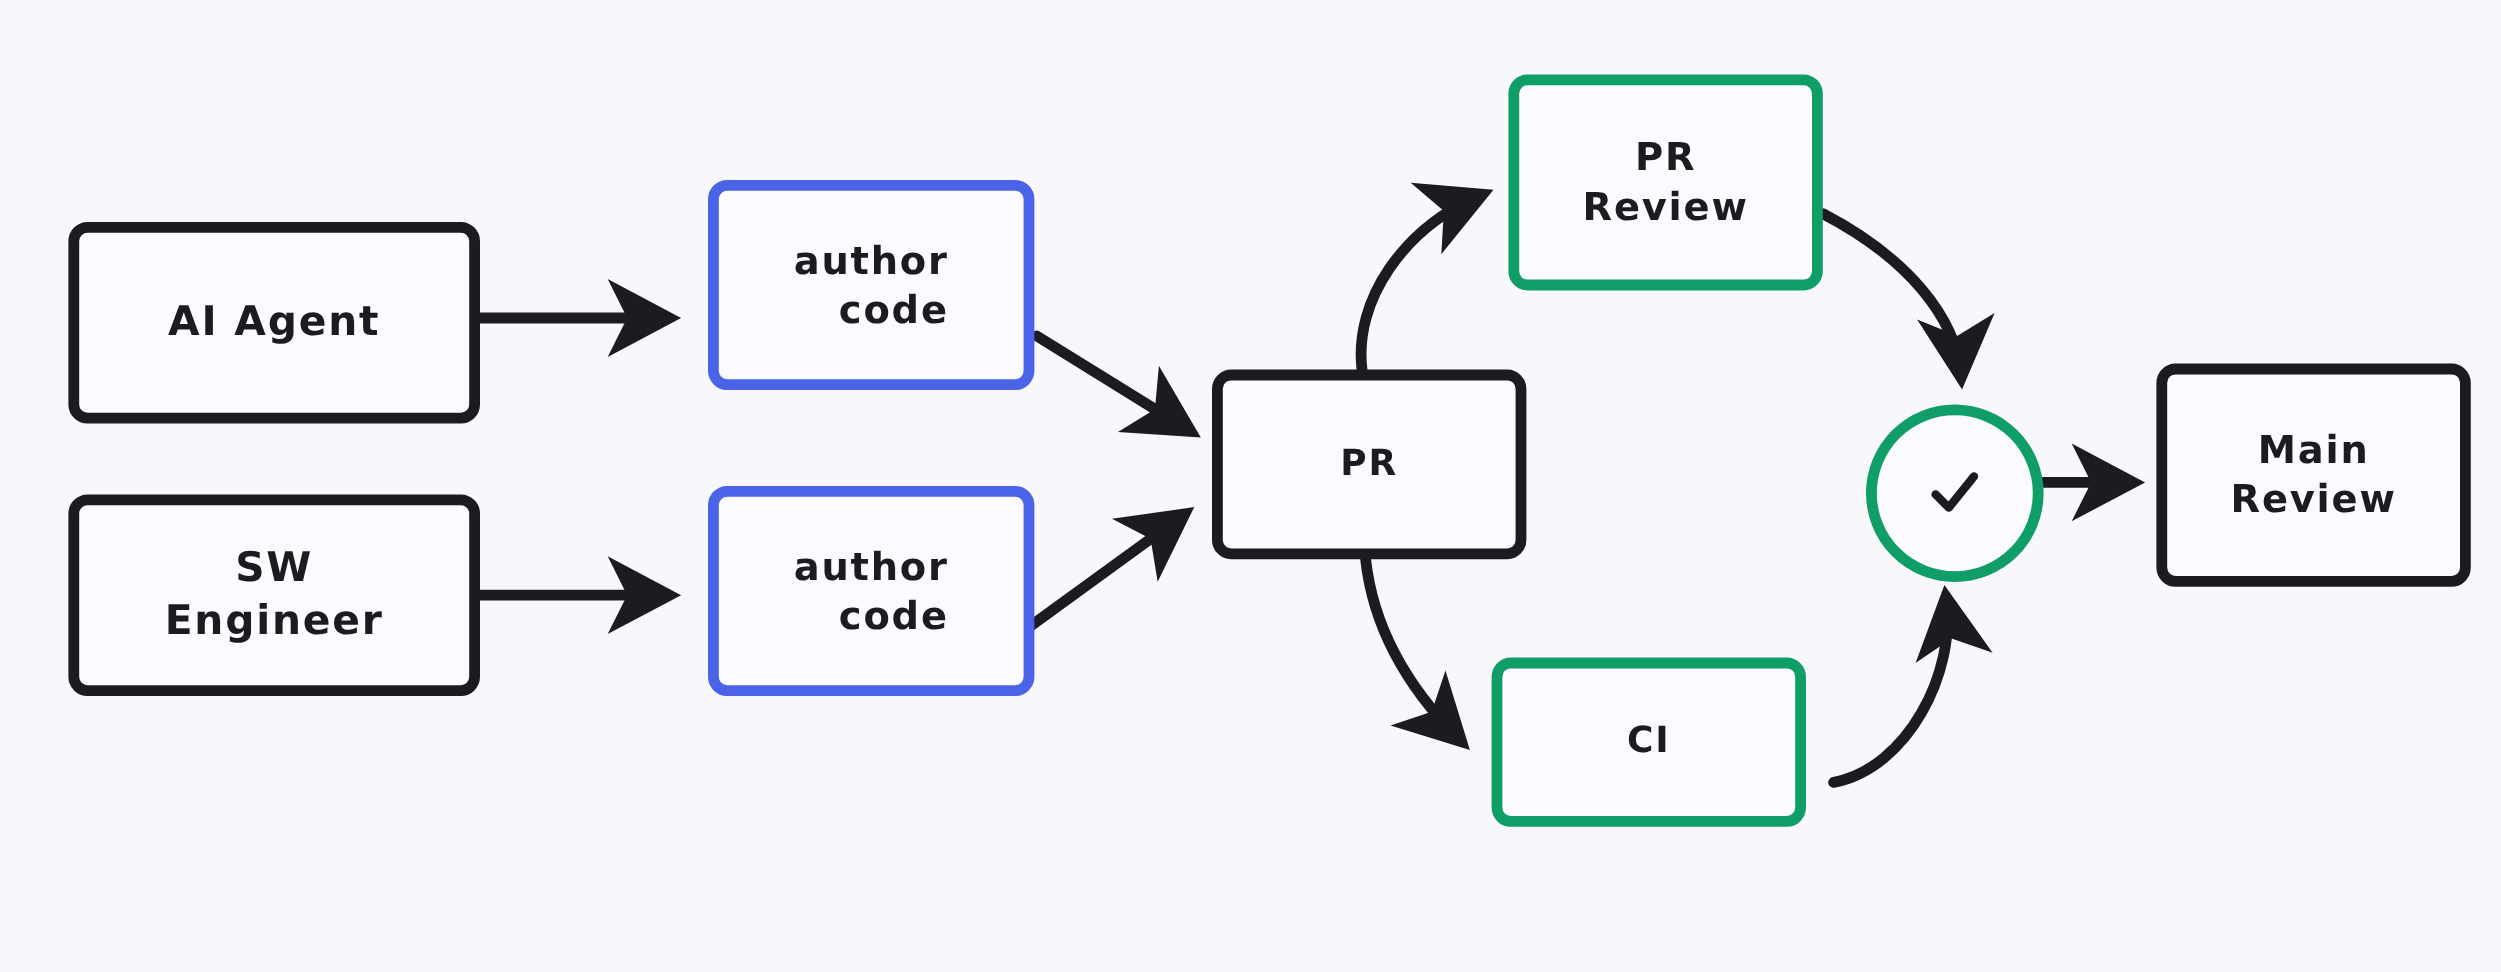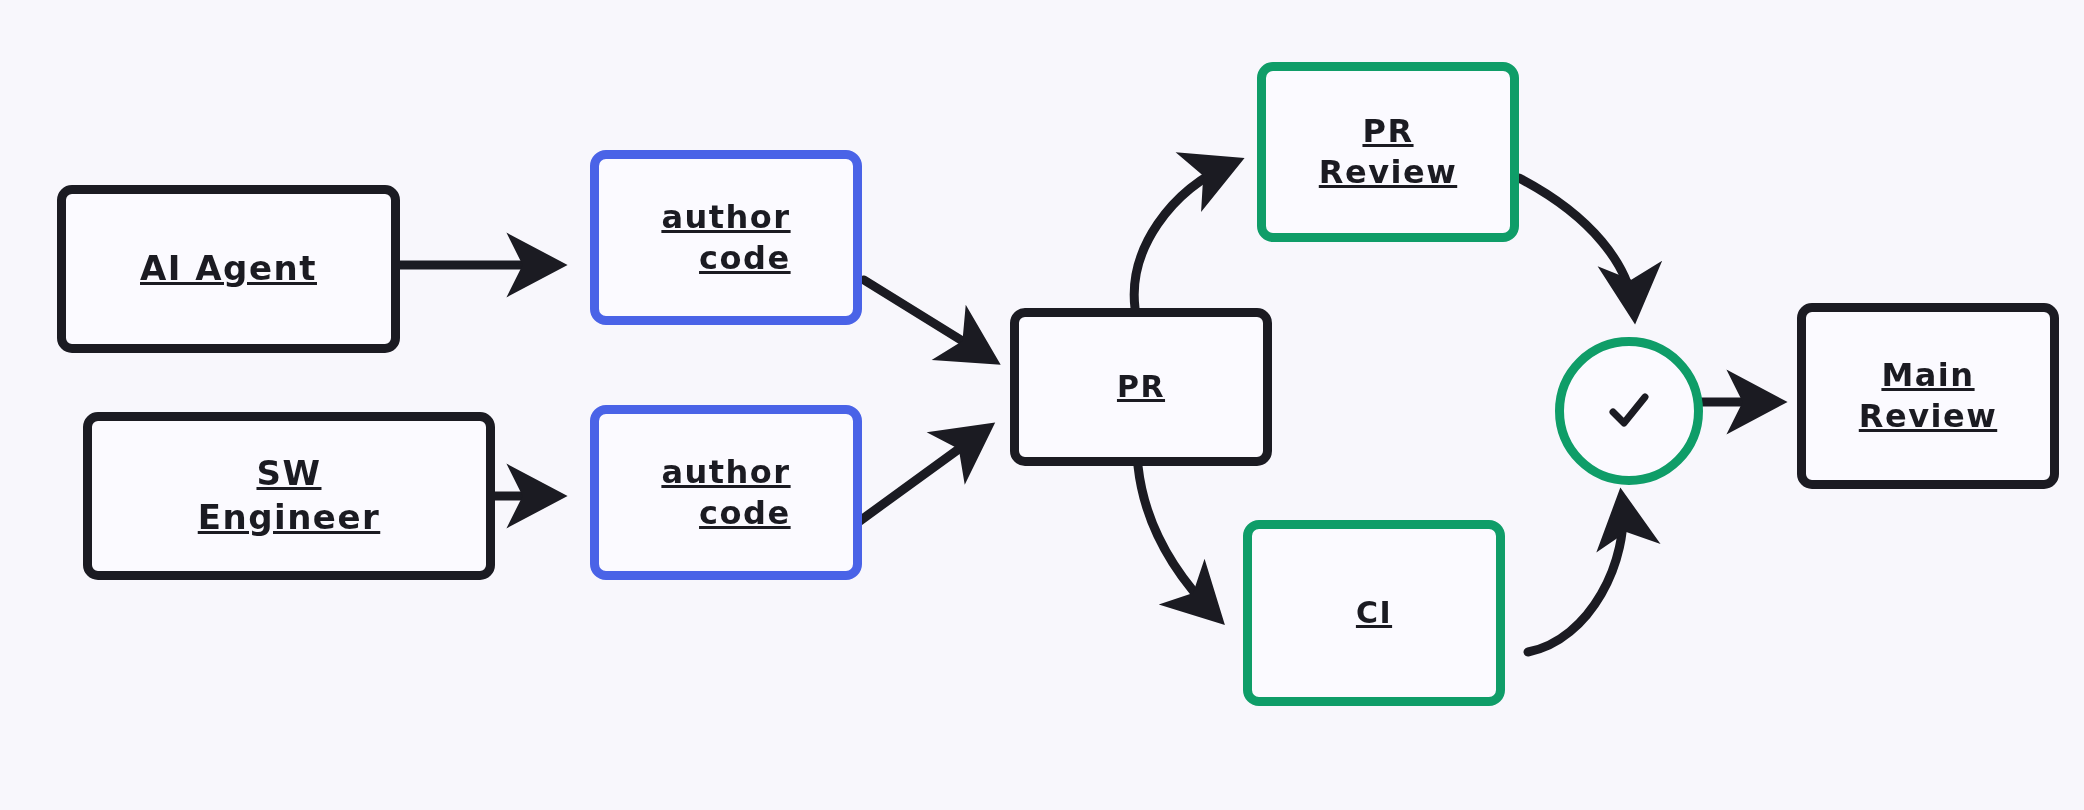--- a/index.html
+++ b/index.html
@@ -38,33 +38,32 @@
     border-radius: 16px;
     z-index: 2;
   }
   .node .label {
     font-family: "DejaVu Sans", sans-serif;
     font-weight: 700;
     color: #1b1b22;
     line-height: 1.28;
     letter-spacing: 1.5px;
     white-space: pre-line;
-    text-decoration: underline;
   }
-  .node.dark  { border-color: #1b1b22; border-width: 9px; border-radius: 15px; }
+  .node.dark  { border-color: #1b1b22; border-width: 9px; }
   .node.blue  { border-color: #4a63e7; border-width: 9px; text-align: right; }
   .node.green { border-color: #0f9d68; border-width: 9px; }
 
   #node-ai-agent     { left: 57px;   top: 185px; width: 343px; height: 168px; }
-  #node-sw-engineer  { left: 57px;   top: 412px; width: 412px; height: 168px; margin-left: 26px; }
+  #node-sw-engineer  { left: 57px;   top: 412px; width: 343px; height: 168px; }
   #node-author-code-1{ left: 590px;  top: 150px; width: 272px; height: 175px; }
   #node-author-code-2{ left: 590px;  top: 405px; width: 272px; height: 175px; }
   #node-pr           { left: 1010px; top: 308px; width: 262px; height: 158px; }
   #node-pr-review    { left: 1257px; top: 62px;  width: 262px; height: 180px; }
-  #node-ci           { left: 1243px; top: 520px; width: 262px; height: 186px; }
+  #node-ci           { left: 1243px; top: 548px; width: 262px; height: 141px; }
   #node-main-branch  { left: 1797px; top: 303px; width: 262px; height: 186px; }
 
   #node-check {
     position: absolute;
     left: 1555px;
     top: 337px;
     width: 130px;
     height: 130px;
     border: 9px solid #0f9d68;
     border-radius: 50%;

